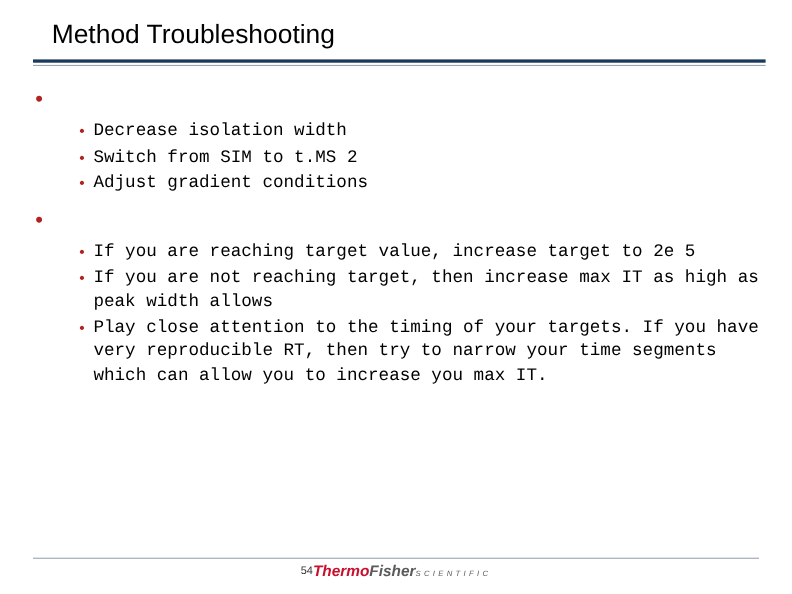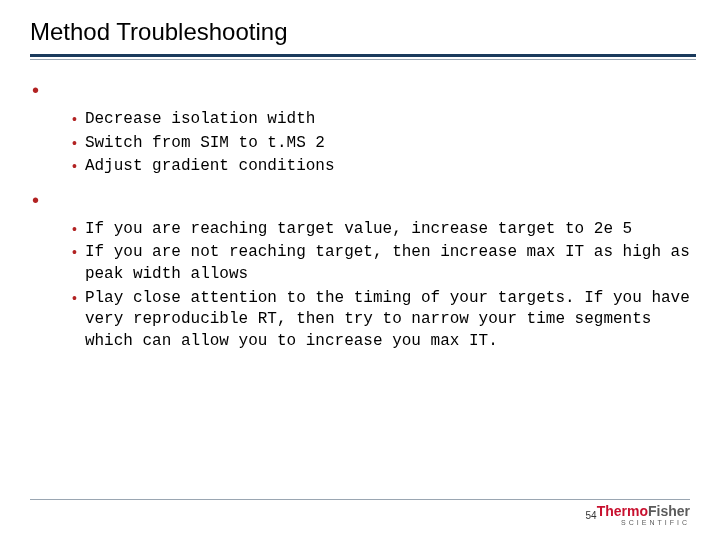--- a/index.html
+++ b/index.html
@@ -16,20 +16,21 @@
     width: 100%;
     height: 100%;
     padding: 18px 24px 0 30px;
     position: relative;
   }
   .title {
     font-size: 24px;
     font-weight: 400;
     color: #000;
     margin-bottom: 8px;
+    margin-left: 17px;
   }
   .rule-dark {
     height: 3px;
     background: #1a3a5c;
     border: none;
     margin-bottom: 2px;
   }
   .rule-light {
     height: 1px;
     background: #9aa6b2;
@@ -81,32 +82,33 @@
     padding: 0 30px;
   }
   .footer-rule {
     height: 1px;
     background: #9aa6b2;
     border: none;
     margin-bottom: 4px;
   }
   .footer-row {
     display: flex;
-    justify-content: flex-end;
+    justify-content: center;
     align-items: center;
   }
   .page-num {
     font-size: 10px;
     color: #333;
   }
   .logo {
     display: flex;
-    flex-direction: column;
+    flex-direction: row;
     align-items: flex-end;
     line-height: 1;
+    font-style: italic;
   }
   .logo-top {
     font-size: 14px;
     font-weight: 700;
   }
   .logo-thermo { color: #c8102e; }
   .logo-fisher { color: #5b5b5b; }
   .logo-sub {
     font-size: 7px;
     letter-spacing: 3px;

